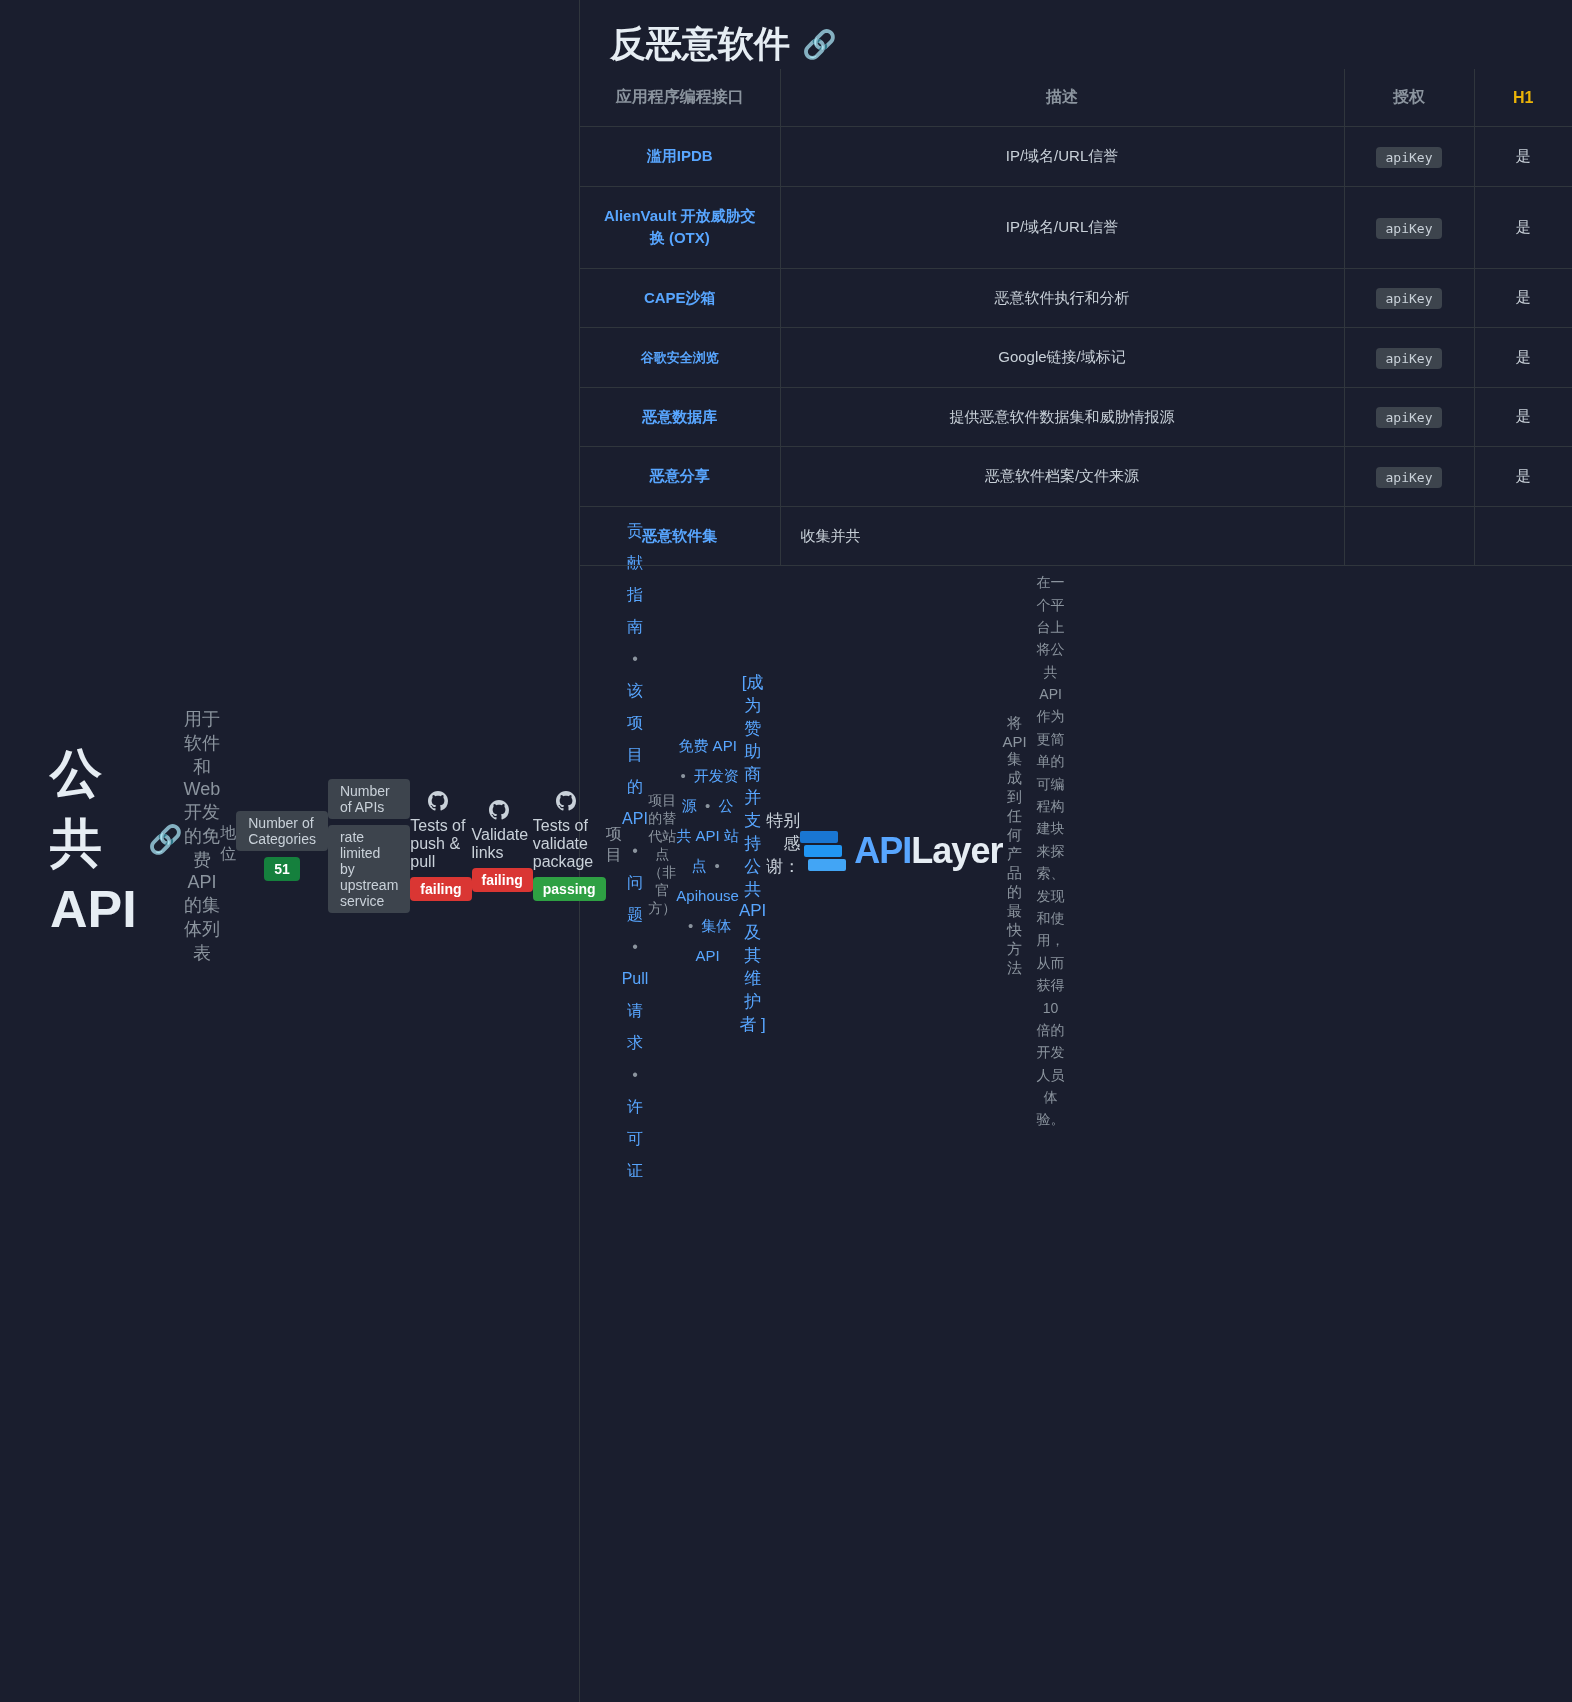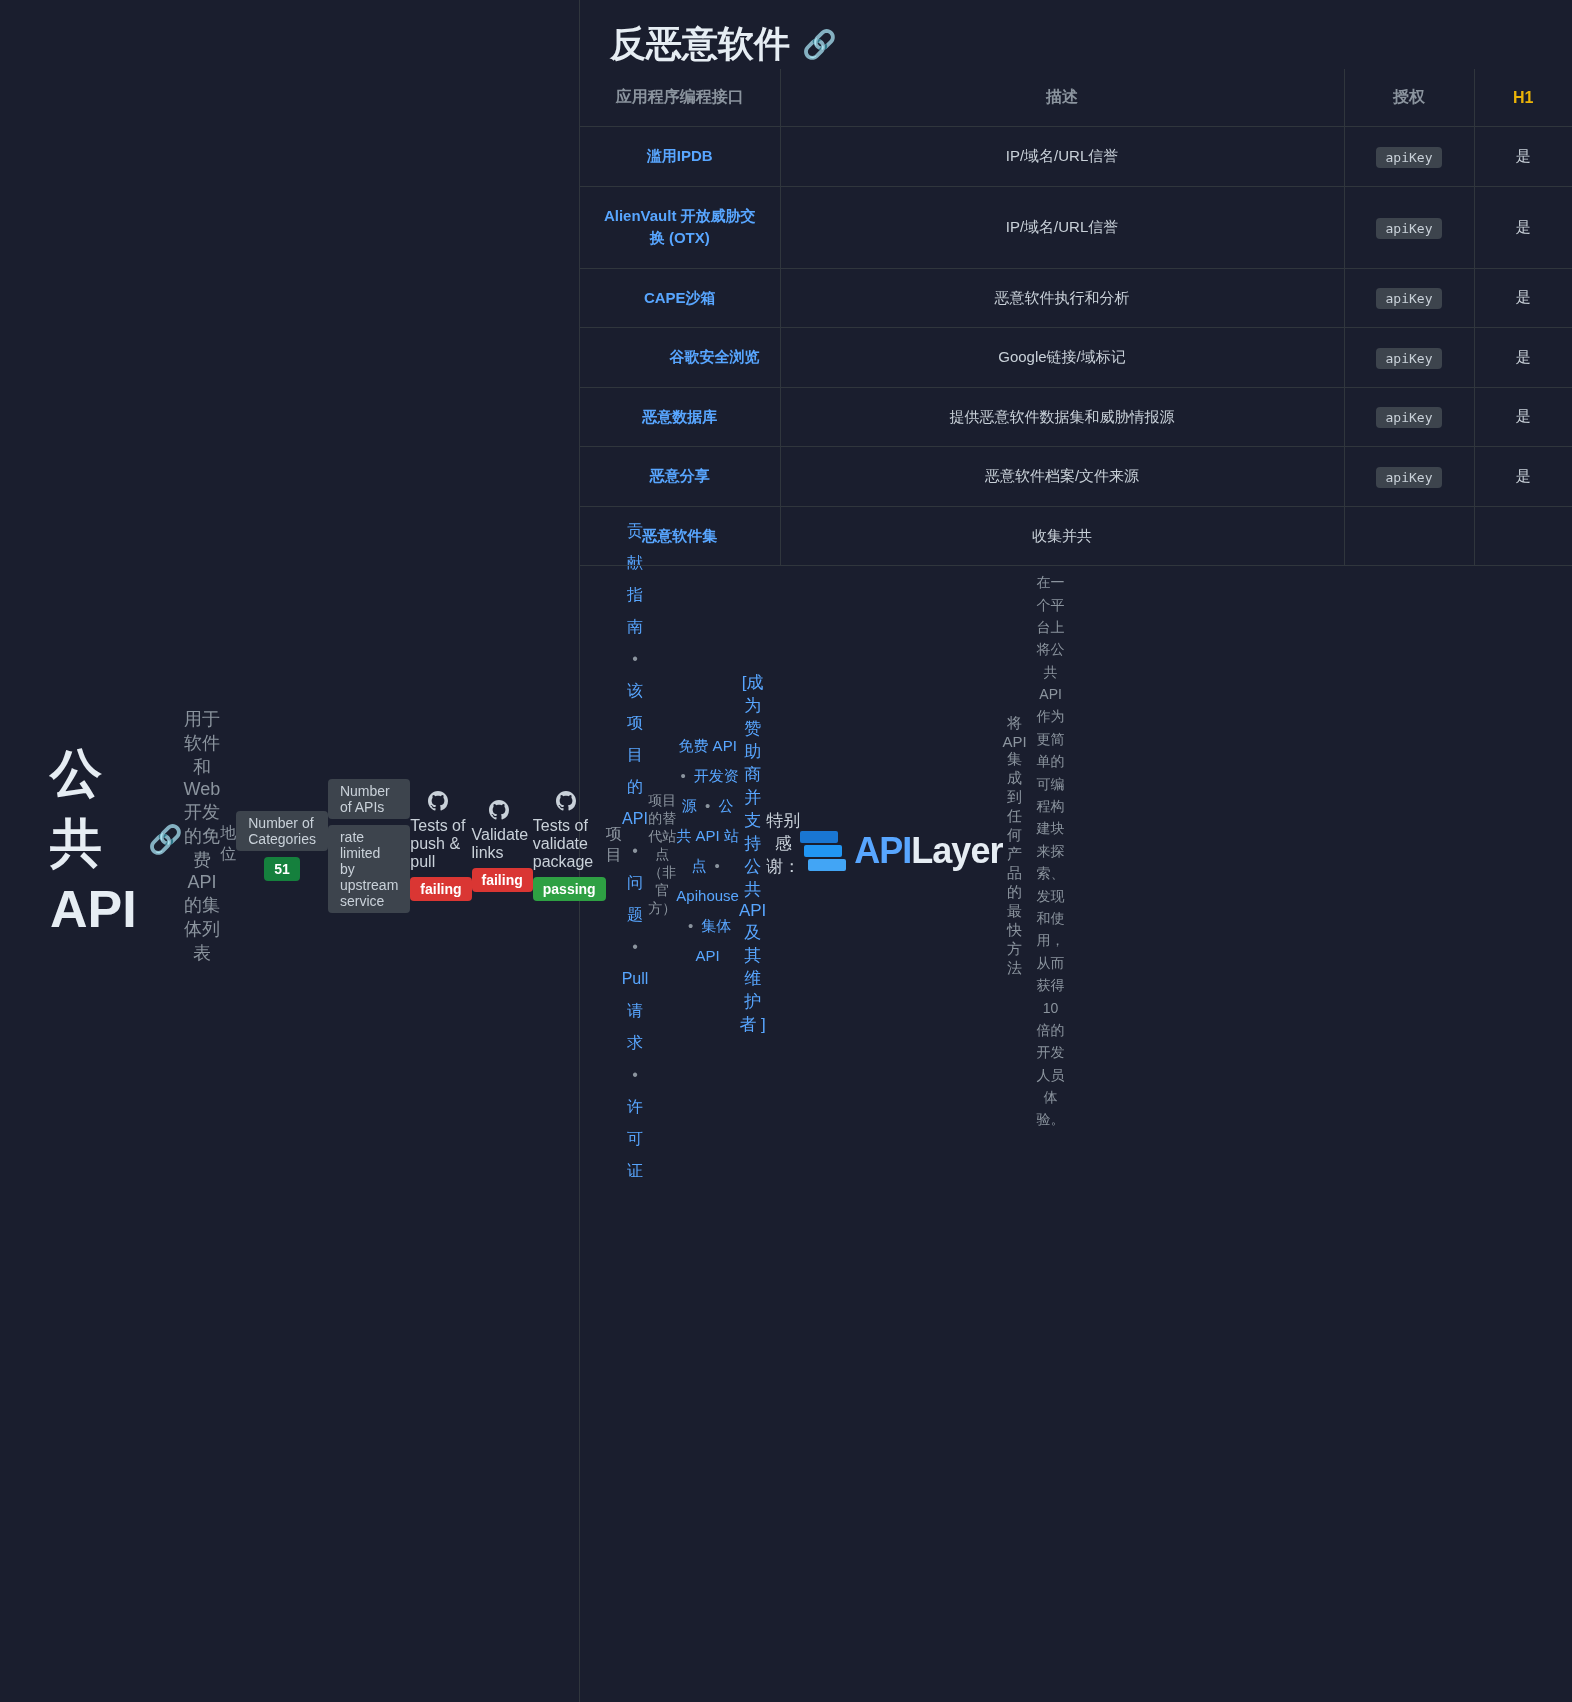--- a/index.html
+++ b/index.html
@@ -140,21 +140,21 @@
       font-size: 17px;
       text-decoration: none;
       margin: 20px 0 16px;
       display: block;
       text-align: center;
     }
     .thanks-label {
       font-size: 17px;
       color: #c9d1d9;
       margin-bottom: 16px;
-      text-align: center;
+      text-align: right;
     }
     .api-layer-logo {
       display: flex;
       align-items: center;
       gap: 8px;
     }
     .logo-stack {
       display: flex;
       flex-direction: column;
       gap: 2px;
@@ -348,38 +348,38 @@
           <td style="padding: 18px 20px; font-size: 15px; color: rgb(201, 209, 217); border-bottom: 1px solid rgb(48, 54, 61); border-right: 1px solid rgb(48, 54, 61); text-align: center; vertical-align: middle;"><span style="background: rgb(61, 68, 77); color: rgb(201, 209, 217); padding: 3px 10px; border-radius: 4px; font-size: 13px; font-family: monospace;">apiKey</span></td>
           <td style="padding: 18px 20px; font-size: 15px; color: rgb(201, 209, 217); border-bottom: 1px solid rgb(48, 54, 61); text-align: center; vertical-align: middle;">是</td>
         </tr>
         <tr>
           <td style="padding: 18px 20px; font-size: 15px; color: rgb(88, 166, 255); font-weight: 600; border-bottom: 1px solid rgb(48, 54, 61); border-right: 1px solid rgb(48, 54, 61); text-align: center; vertical-align: middle; cursor: pointer; line-height: 1.5;">CAPE沙箱</td>
           <td style="padding: 18px 20px; font-size: 15px; color: rgb(201, 209, 217); border-bottom: 1px solid rgb(48, 54, 61); border-right: 1px solid rgb(48, 54, 61); text-align: center; vertical-align: middle; line-height: 1.5;">恶意软件执行和分析</td>
           <td style="padding: 18px 20px; font-size: 15px; color: rgb(201, 209, 217); border-bottom: 1px solid rgb(48, 54, 61); border-right: 1px solid rgb(48, 54, 61); text-align: center; vertical-align: middle;"><span style="background: rgb(61, 68, 77); color: rgb(201, 209, 217); padding: 3px 10px; border-radius: 4px; font-size: 13px; font-family: monospace;">apiKey</span></td>
           <td style="padding: 18px 20px; font-size: 15px; color: rgb(201, 209, 217); border-bottom: 1px solid rgb(48, 54, 61); text-align: center; vertical-align: middle;">是</td>
         </tr>
         <tr>
-          <td style="padding: 18px 20px; font-size: 15px; color: rgb(88, 166, 255); font-weight: 600; border-bottom: 1px solid rgb(48, 54, 61); border-right: 1px solid rgb(48, 54, 61); text-align: right; vertical-align: middle; cursor: pointer; line-height: 1.5;">谷歌安全浏览</td>
+          <td style="padding: 18px 20px; font-size: 13px; color: rgb(88, 166, 255); font-weight: 600; border-bottom: 1px solid rgb(48, 54, 61); border-right: 1px solid rgb(48, 54, 61); text-align: center; vertical-align: middle; cursor: pointer; line-height: 1.5;">谷歌安全浏览</td>
           <td style="padding: 18px 20px; font-size: 15px; color: rgb(201, 209, 217); border-bottom: 1px solid rgb(48, 54, 61); border-right: 1px solid rgb(48, 54, 61); text-align: center; vertical-align: middle; line-height: 1.5;">Google链接/域标记</td>
           <td style="padding: 18px 20px; font-size: 15px; color: rgb(201, 209, 217); border-bottom: 1px solid rgb(48, 54, 61); border-right: 1px solid rgb(48, 54, 61); text-align: center; vertical-align: middle;"><span style="background: rgb(61, 68, 77); color: rgb(201, 209, 217); padding: 3px 10px; border-radius: 4px; font-size: 13px; font-family: monospace;">apiKey</span></td>
           <td style="padding: 18px 20px; font-size: 15px; color: rgb(201, 209, 217); border-bottom: 1px solid rgb(48, 54, 61); text-align: center; vertical-align: middle;">是</td>
         </tr>
         <tr>
           <td style="padding: 18px 20px; font-size: 15px; color: rgb(88, 166, 255); font-weight: 600; border-bottom: 1px solid rgb(48, 54, 61); border-right: 1px solid rgb(48, 54, 61); text-align: center; vertical-align: middle; cursor: pointer; line-height: 1.5;">恶意数据库</td>
           <td style="padding: 18px 6px; font-size: 15px; color: rgb(201, 209, 217); border-bottom: 1px solid rgb(48, 54, 61); border-right: 1px solid rgb(48, 54, 61); text-align: center; vertical-align: middle; line-height: 1.5;">提供恶意软件数据集和威胁情报源</td>
           <td style="padding: 18px 20px; font-size: 15px; color: rgb(201, 209, 217); border-bottom: 1px solid rgb(48, 54, 61); border-right: 1px solid rgb(48, 54, 61); text-align: center; vertical-align: middle;"><span style="background: rgb(61, 68, 77); color: rgb(201, 209, 217); padding: 3px 10px; border-radius: 4px; font-size: 13px; font-family: monospace;">apiKey</span></td>
           <td style="padding: 18px 20px; font-size: 15px; color: rgb(201, 209, 217); border-bottom: 1px solid rgb(48, 54, 61); text-align: center; vertical-align: middle;">是</td>
         </tr>
         <tr>
           <td style="padding: 18px 20px; font-size: 15px; color: rgb(88, 166, 255); font-weight: 600; border-bottom: 1px solid rgb(48, 54, 61); border-right: 1px solid rgb(48, 54, 61); text-align: center; vertical-align: middle; cursor: pointer; line-height: 1.5;">恶意分享</td>
           <td style="padding: 18px 20px; font-size: 15px; color: rgb(201, 209, 217); border-bottom: 1px solid rgb(48, 54, 61); border-right: 1px solid rgb(48, 54, 61); text-align: center; vertical-align: middle; line-height: 1.5;">恶意软件档案/文件来源</td>
           <td style="padding: 18px 20px; font-size: 15px; color: rgb(201, 209, 217); border-bottom: 1px solid rgb(48, 54, 61); border-right: 1px solid rgb(48, 54, 61); text-align: center; vertical-align: middle;"><span style="background: rgb(61, 68, 77); color: rgb(201, 209, 217); padding: 3px 10px; border-radius: 4px; font-size: 13px; font-family: monospace;">apiKey</span></td>
           <td style="padding: 18px 20px; font-size: 15px; color: rgb(201, 209, 217); border-bottom: 1px solid rgb(48, 54, 61); text-align: center; vertical-align: middle;">是</td>
         </tr>
         <tr>
           <td style="padding: 18px 20px; font-size: 15px; color: rgb(88, 166, 255); font-weight: 600; border-bottom: 1px solid rgb(48, 54, 61); border-right: 1px solid rgb(48, 54, 61); text-align: center; vertical-align: middle; cursor: pointer; line-height: 1.5;">恶意软件集</td>
-          <td style="padding: 18px 20px; font-size: 15px; color: rgb(201, 209, 217); border-bottom: 1px solid rgb(48, 54, 61); border-right: 1px solid rgb(48, 54, 61); text-align: center; vertical-align: middle; line-height: 1.5;">收集并共</td>
+          <td style="padding: 18px 20px; font-size: 15px; color: rgb(201, 209, 217); border-bottom: 1px solid rgb(48, 54, 61); border-right: 1px solid rgb(48, 54, 61); vertical-align: middle; line-height: 1.5;">收集并共</td>
           <td style="padding: 18px 20px; font-size: 15px; color: rgb(201, 209, 217); border-bottom: 1px solid rgb(48, 54, 61); border-right: 1px solid rgb(48, 54, 61); text-align: center; vertical-align: middle;"></td>
           <td style="padding: 18px 20px; font-size: 15px; color: rgb(201, 209, 217); border-bottom: 1px solid rgb(48, 54, 61); text-align: center; vertical-align: middle;"></td>
         </tr>
       </tbody>
   </table>
 </div>
 
 </body></html>

